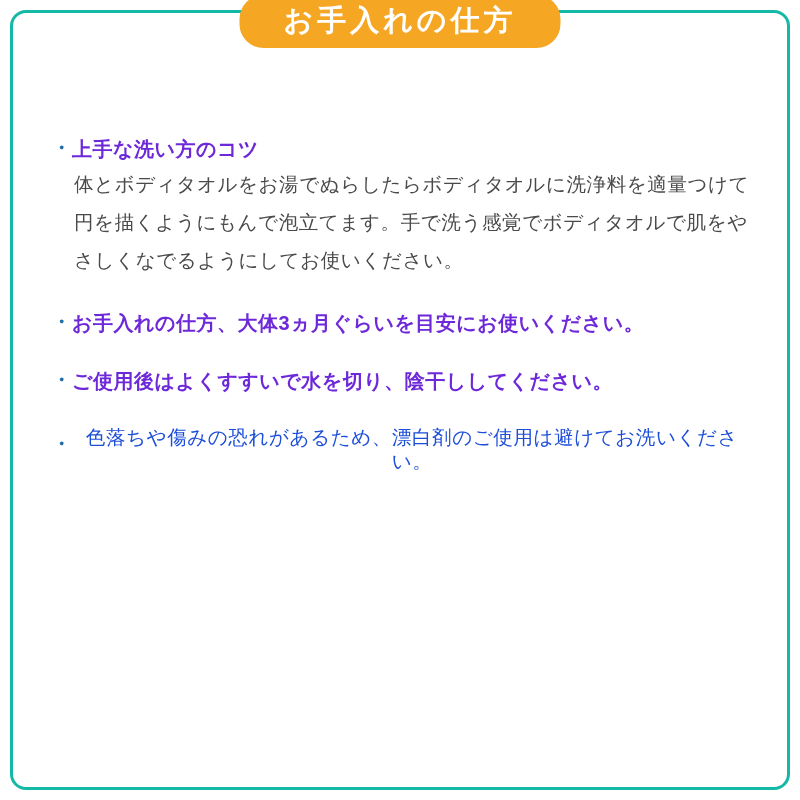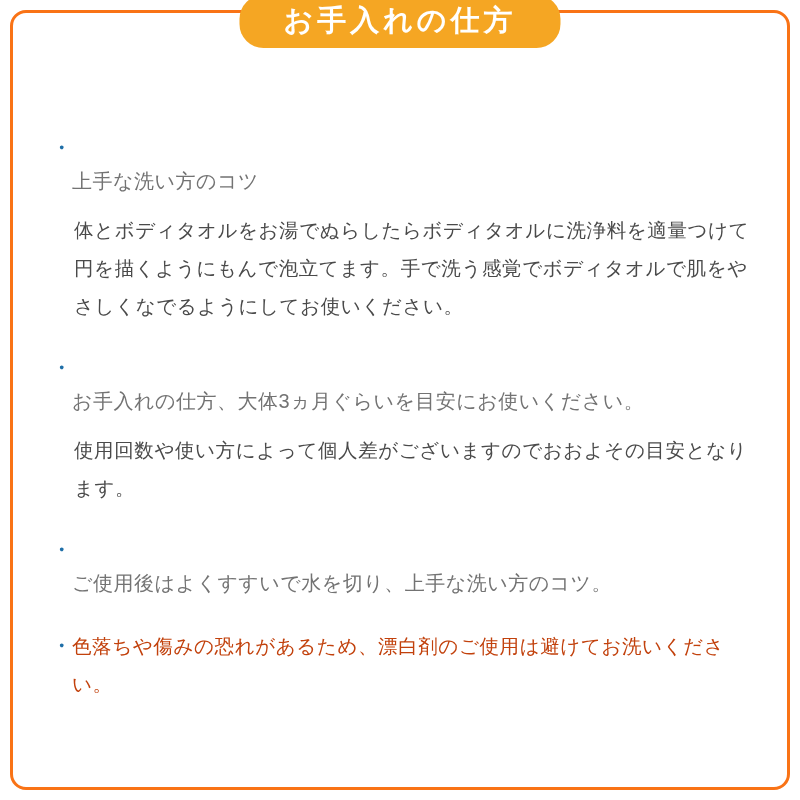--- a/index.html
+++ b/index.html
@@ -20,21 +20,21 @@
     height: 800px;
     background: #ffffff;
   }
   
   .frame {
     position: absolute;
     left: 10px;
     top: 10px;
     width: 780px;
     height: 780px;
-    border: 3px solid #f97316;
+    border: 3px solid #14b8a6;
     border-radius: 16px;
   }
   
   .title-pill {
     position: absolute;
     left: 50%;
     transform: translateX(-50%);
     top: -18px;
     background: #F5A623;
     border-radius: 24px;
@@ -67,43 +67,43 @@
   .bullet {
     color: #1F6FA8;
     font-size: 19px;
     line-height: 26px;
     width: 20px;
     flex: 0 0 20px;
     text-align: left;
     font-weight: bold;
   }
   .heading {
-    color: #737373;
-    font-weight: normal;
+    color: #6d28d9;
+    font-weight: bold;
     font-size: 20px;
     line-height: 28px;
     letter-spacing: 0.5px;
-    margin-top: 32px;
   }
   .body {
     color: #4A4A4A;
     font-size: 19.5px;
     line-height: 38px;
     letter-spacing: 0.6px;
     margin-left: 22px;
-    margin-top: 16px;
+    margin-top: 2px;
   }
   
   .plain .bodyonly {
-    color: #c2410c;
+    color: #1d4ed8;
     font-size: 19.5px;
-    line-height: 38px;
+    line-height: 24px;
     letter-spacing: 0.6px;
     margin-left: 0;
     margin-top: 0;
+    text-align: center;
   }
   .plain .head-row .bullet { line-height: 38px; }
 </style>
 </head>
 <body>
 
 <div class="page">
   <div class="frame">
     <div class="title-pill">
       <span class="title-text">お手入れの仕方</span>
@@ -118,27 +118,26 @@
         <span class="heading">上手な洗い方のコツ</span>
       </div>
       <div class="body">体とボディタオルをお湯でぬらしたらボディタオルに洗浄料を適量つけて円を描くようにもんで泡立てます。手で洗う感覚でボディタオルで肌をやさしくなでるようにしてお使いください。</div>
     </div>
 
     <div class="item">
       <div class="head-row">
         <span class="bullet">・</span>
         <span class="heading">お手入れの仕方、大体3ヵ月ぐらいを目安にお使いください。</span>
       </div>
-      <div class="body">使用回数や使い方によって個人差がございますのでおおよその目安となります。</div>
     </div>
 
     <div class="item">
       <div class="head-row">
         <span class="bullet">・</span>
-        <span class="heading">ご使用後はよくすすいで水を切り、上手な洗い方のコツ。</span>
+        <span class="heading">ご使用後はよくすすいで水を切り、陰干ししてください。</span>
       </div>
     </div>
 
     <div class="item plain">
       <div class="head-row">
         <span class="bullet">・</span>
         <span class="bodyonly">色落ちや傷みの恐れがあるため、漂白剤のご使用は避けてお洗いください。</span>
       </div>
     </div>
 

